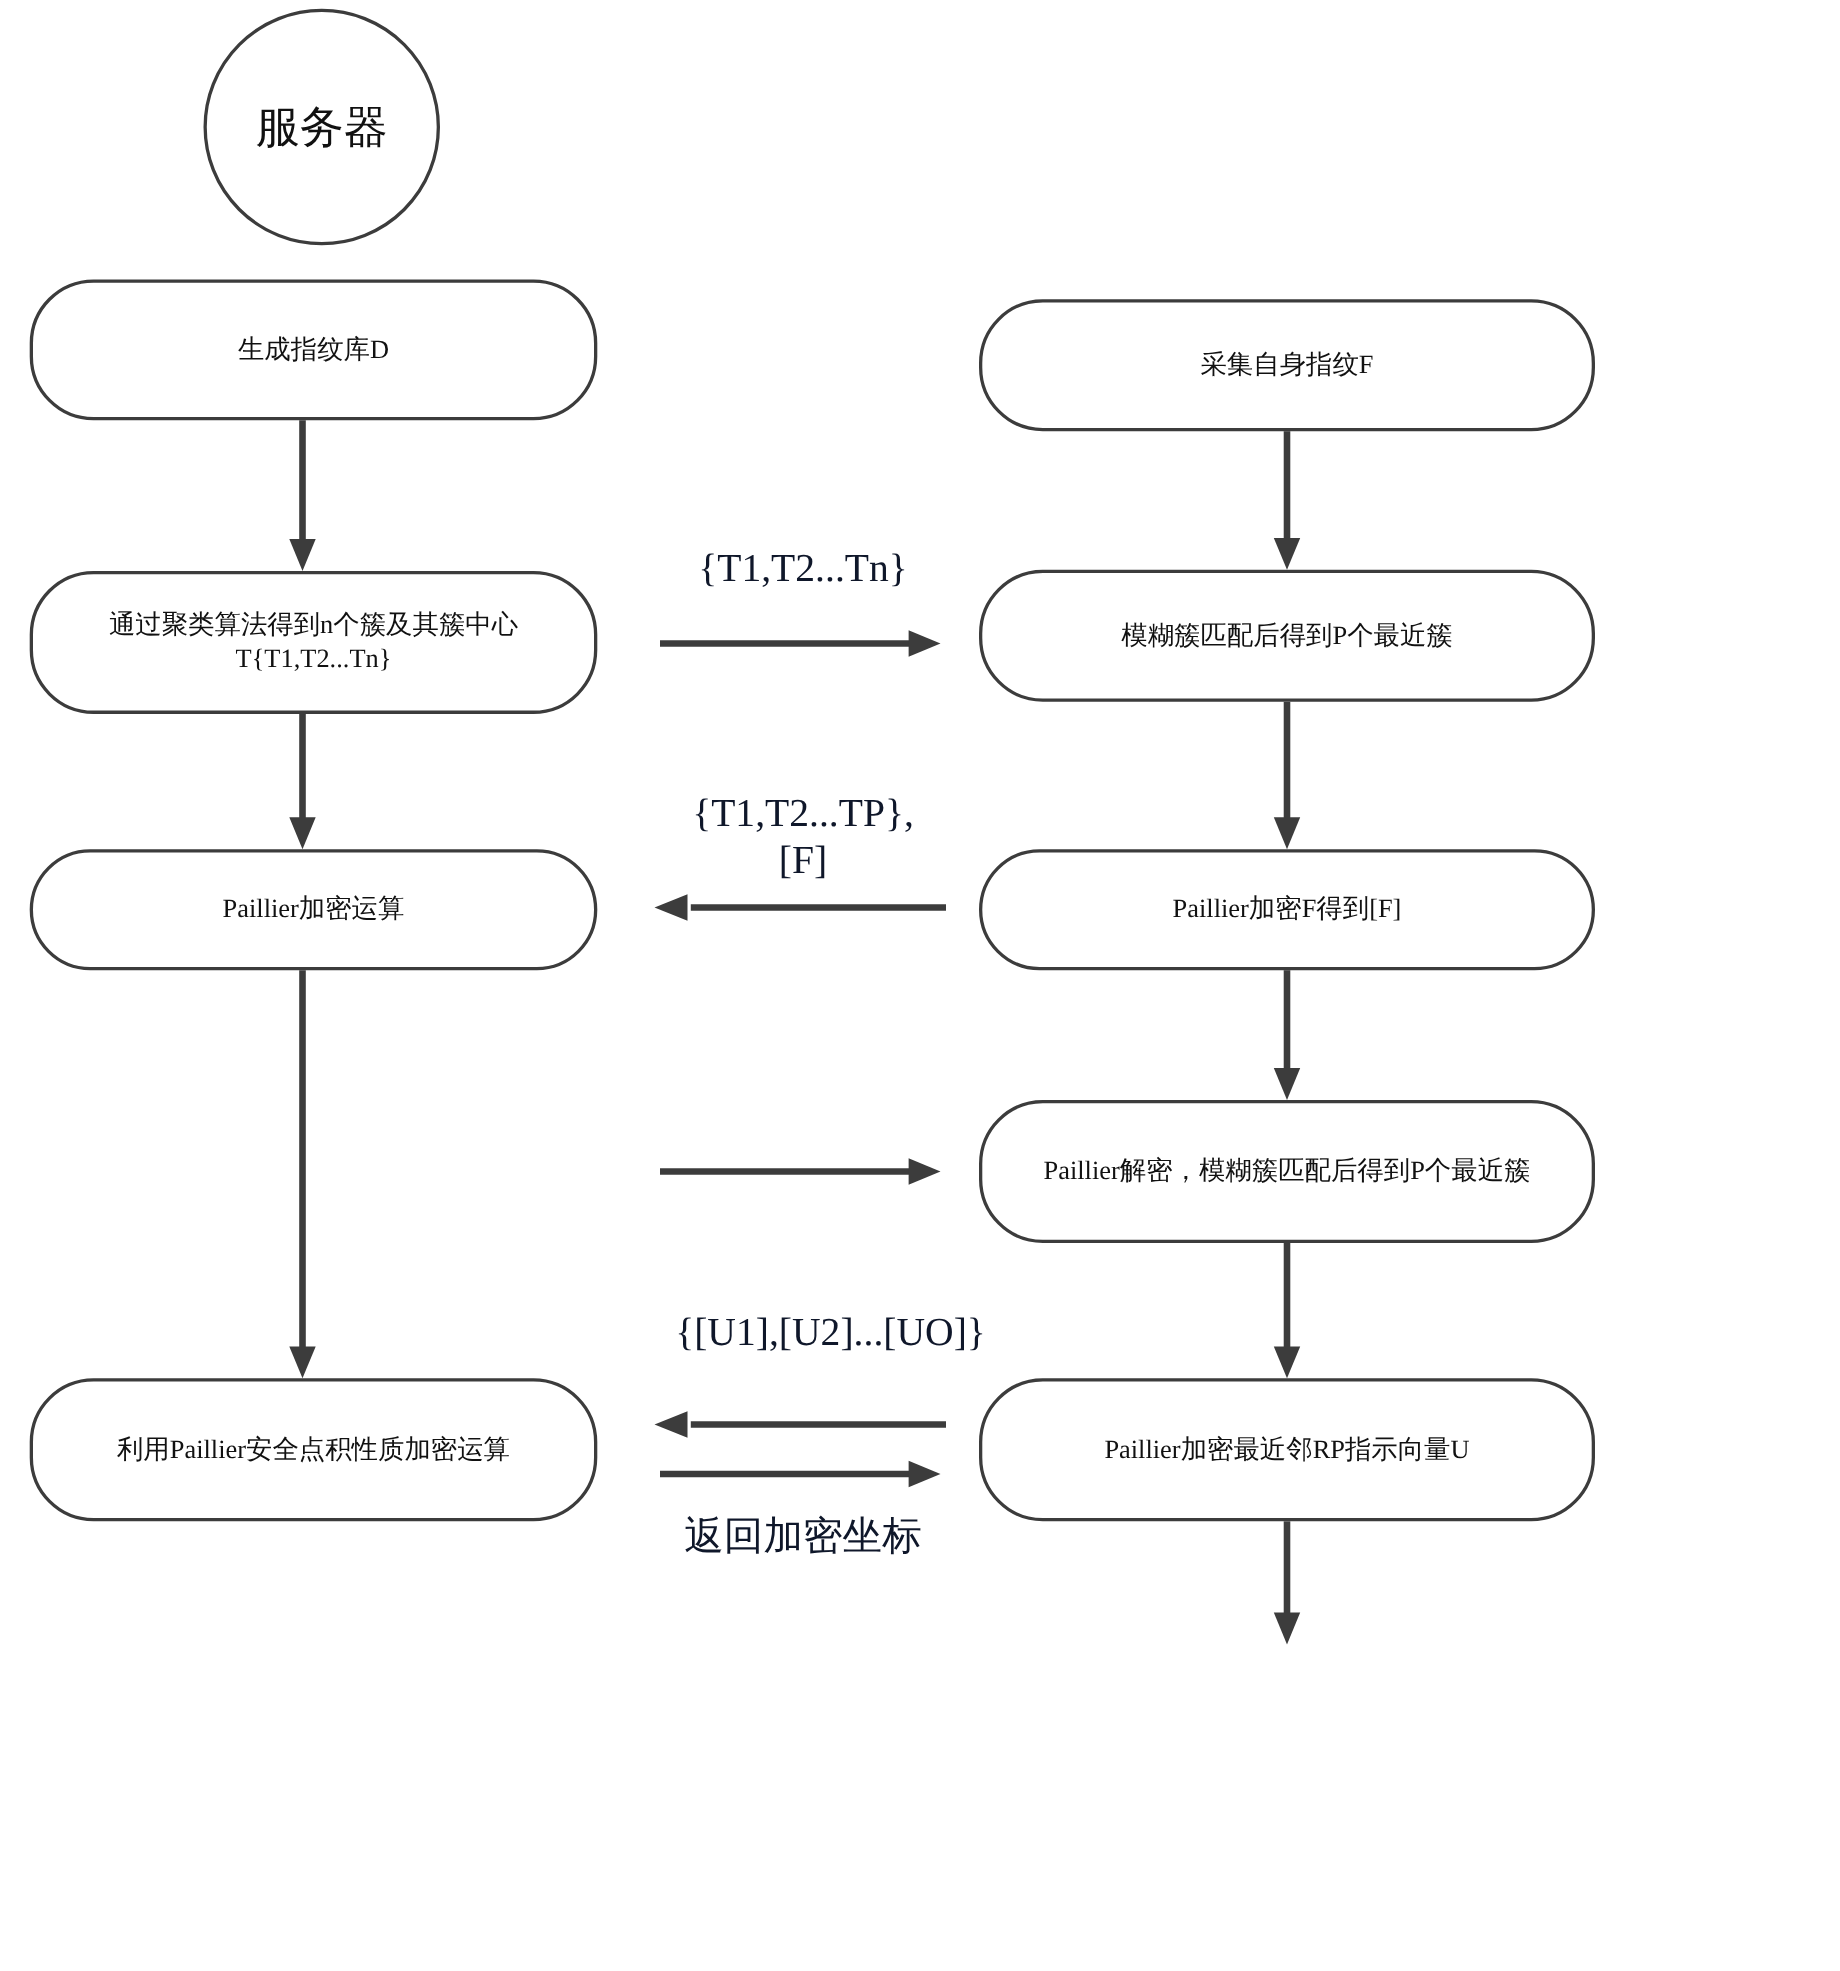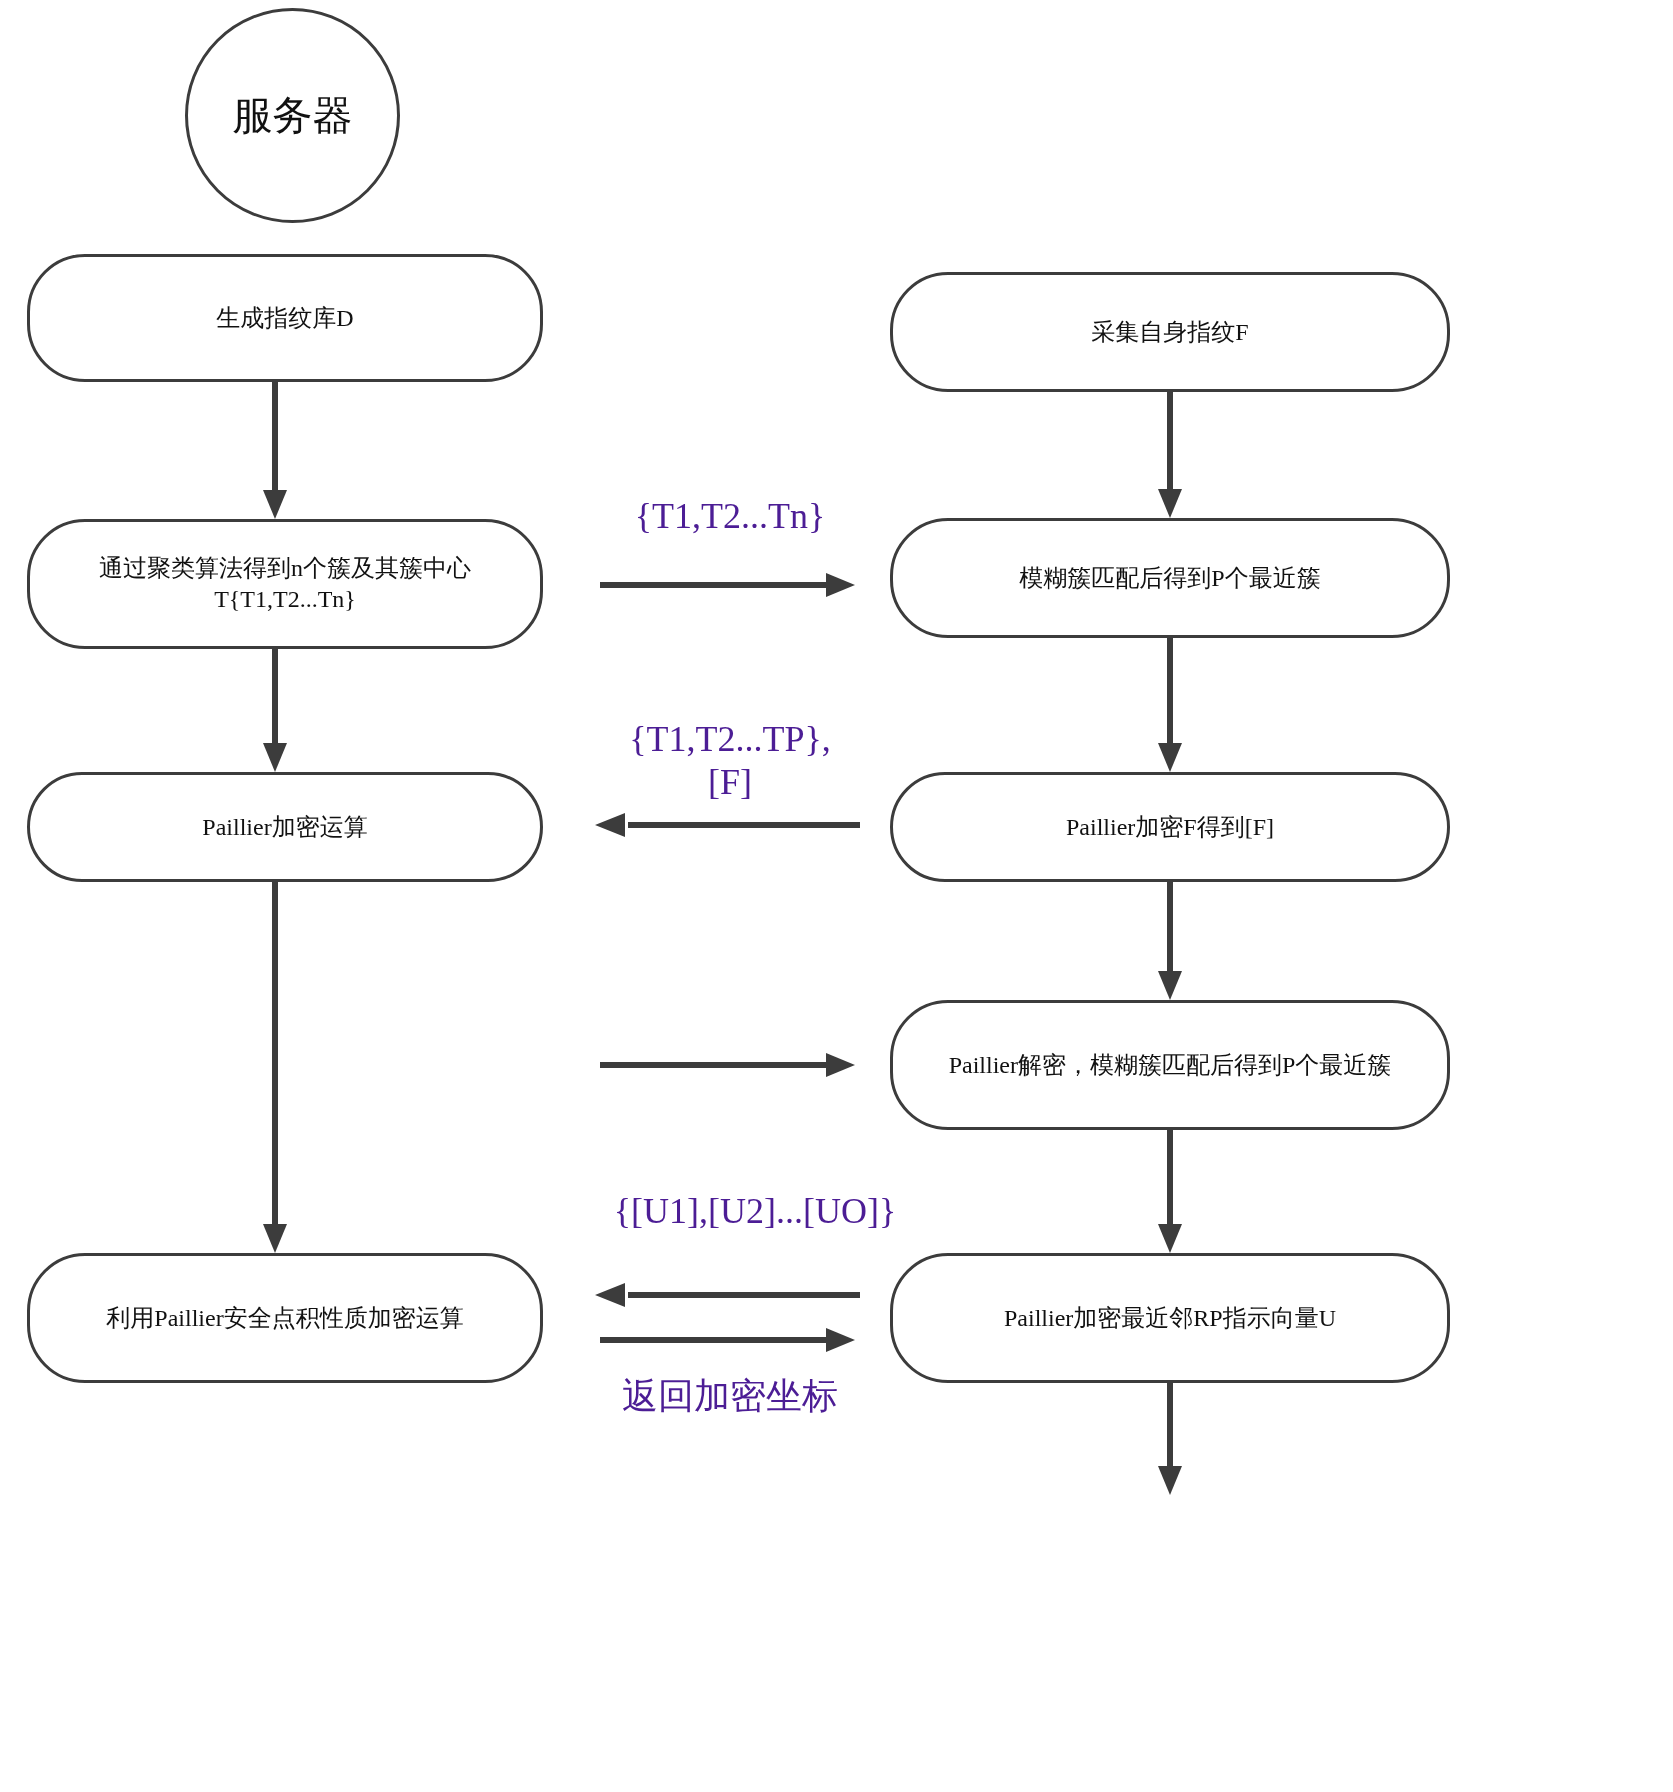--- a/index.html
+++ b/index.html
@@ -36,21 +36,21 @@
     font-size: 40px;
   }
   .box {
     border-radius: 58px;
     font-size: 24px;
     padding: 6px 14px;
   }
   .label {
     position: absolute;
     font-size: 36px;
-    color: #4c1d95;
+    color: #0f172a;
     text-align: center;
     line-height: 1.2;
     white-space: pre-line;
   }
   .arrow {
     position: absolute;
   }
   .arrow svg {
     display: block;
     overflow: visible;

